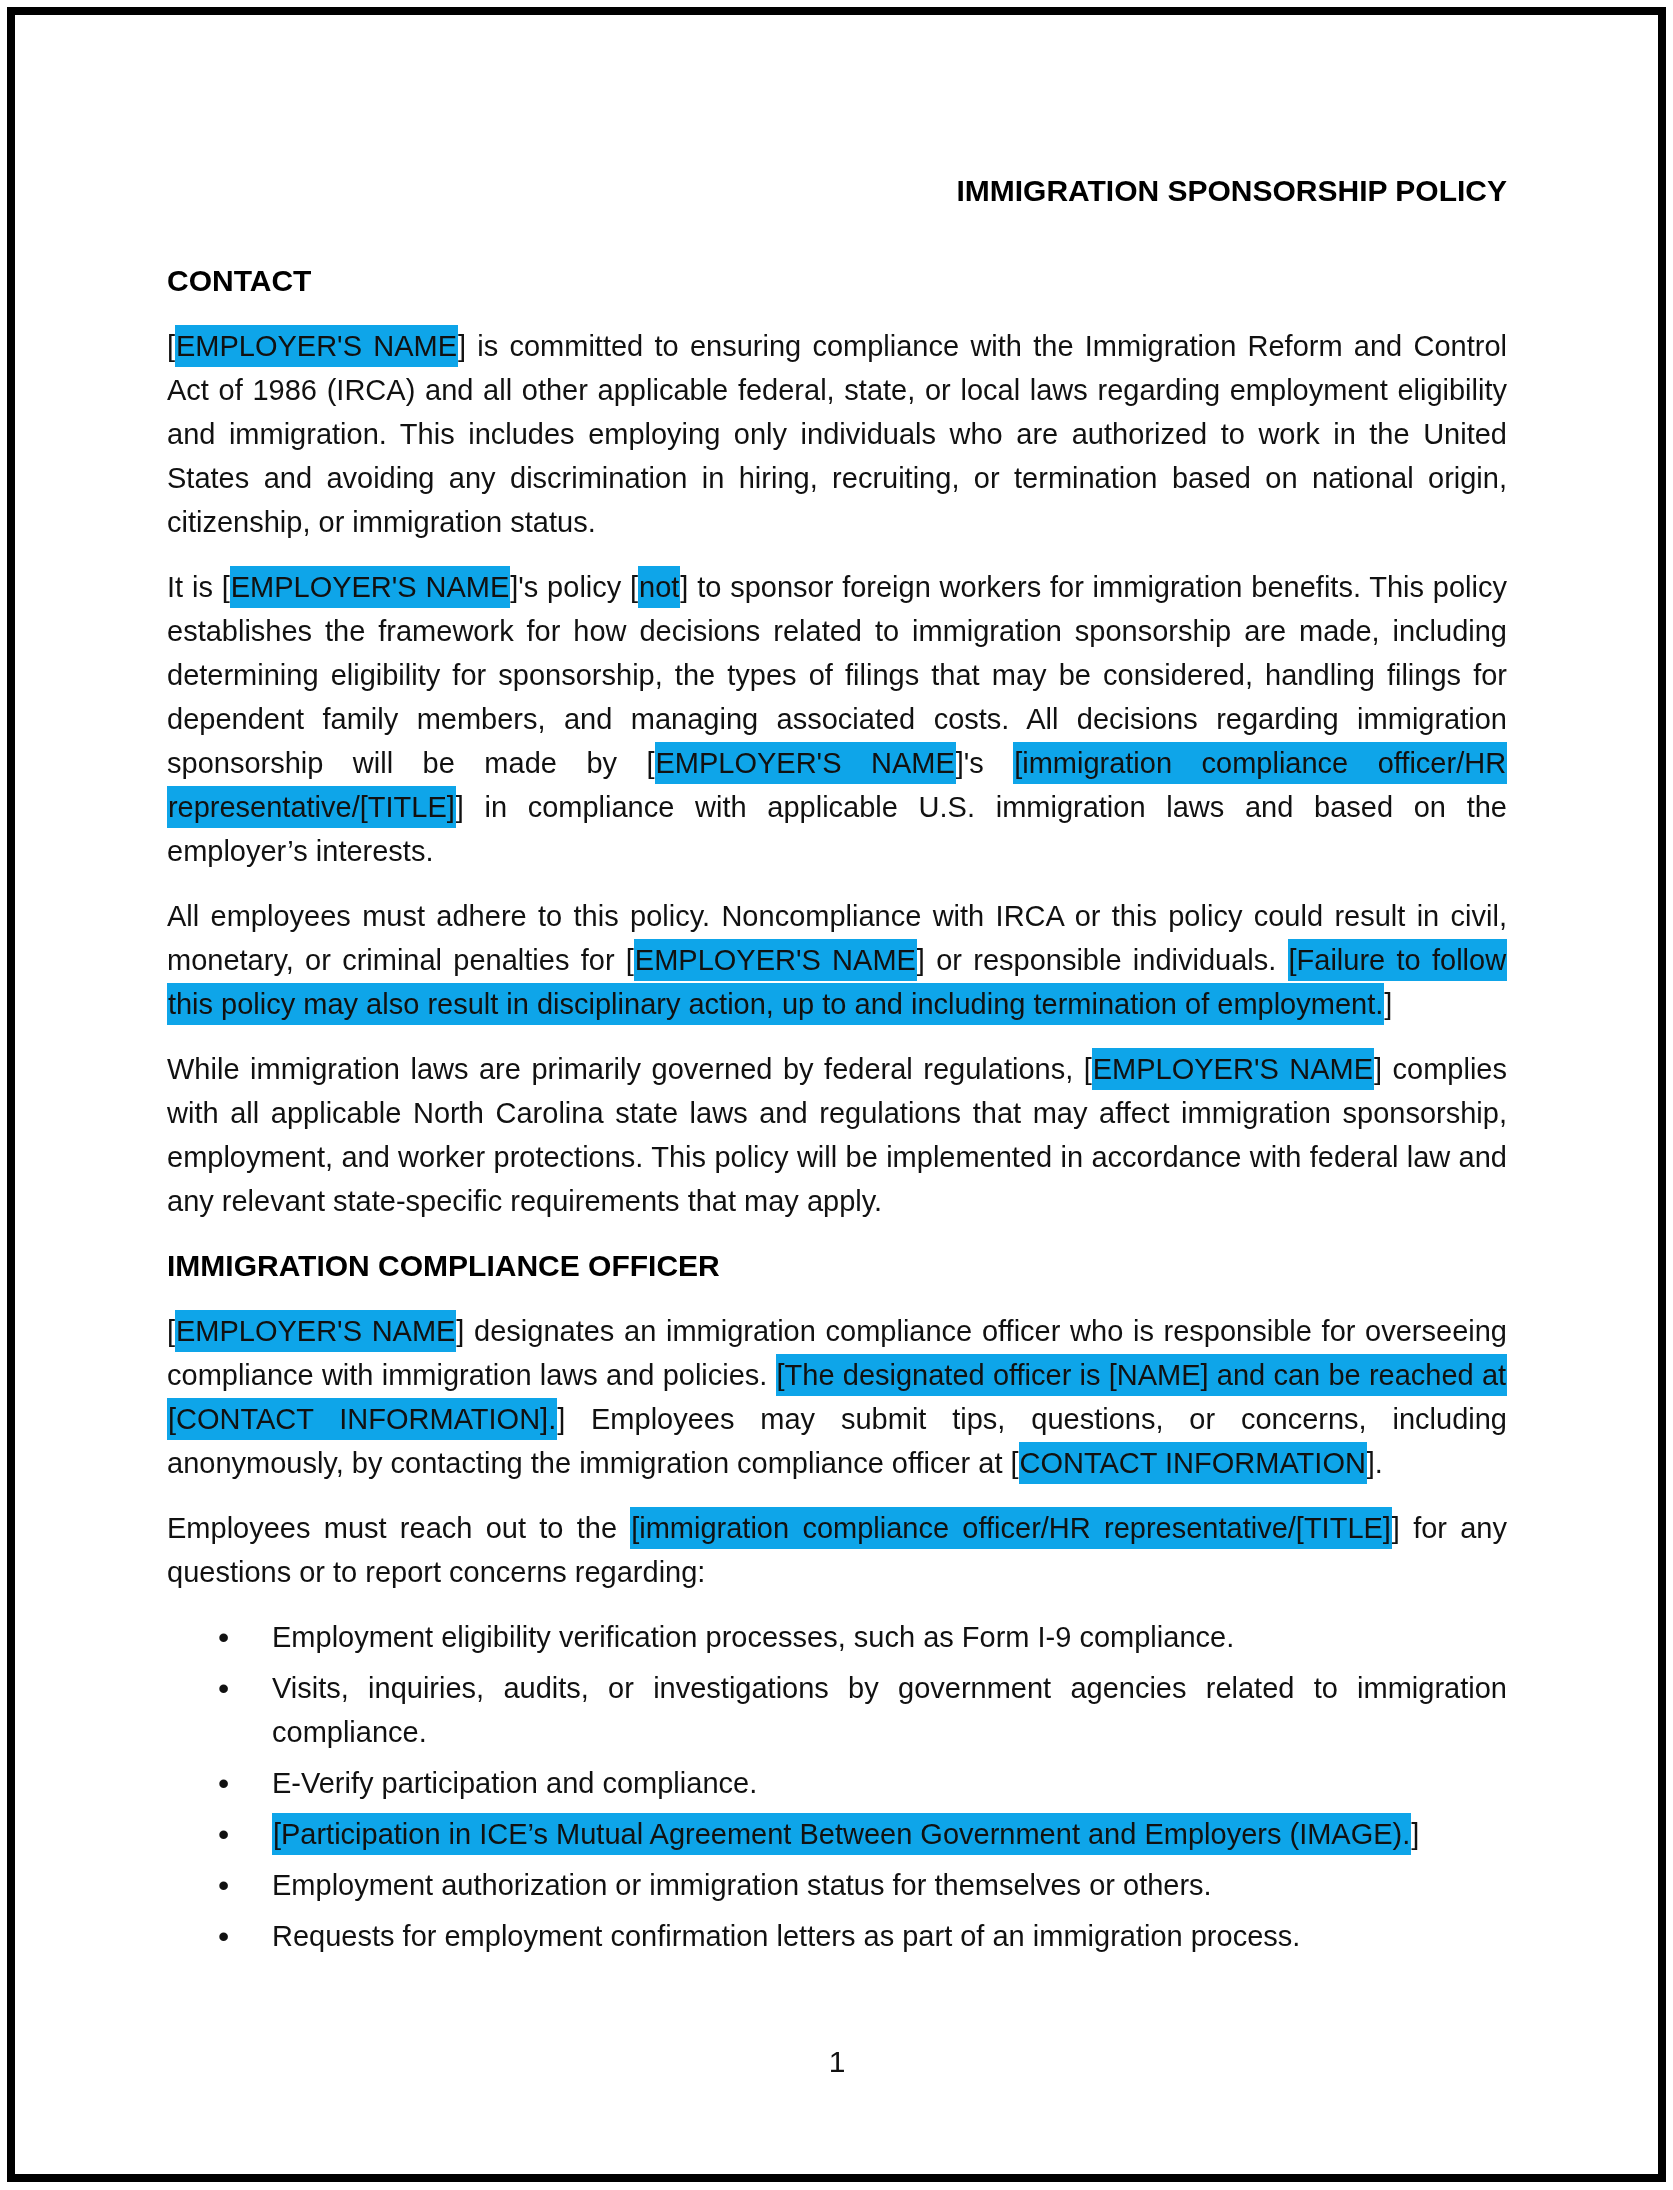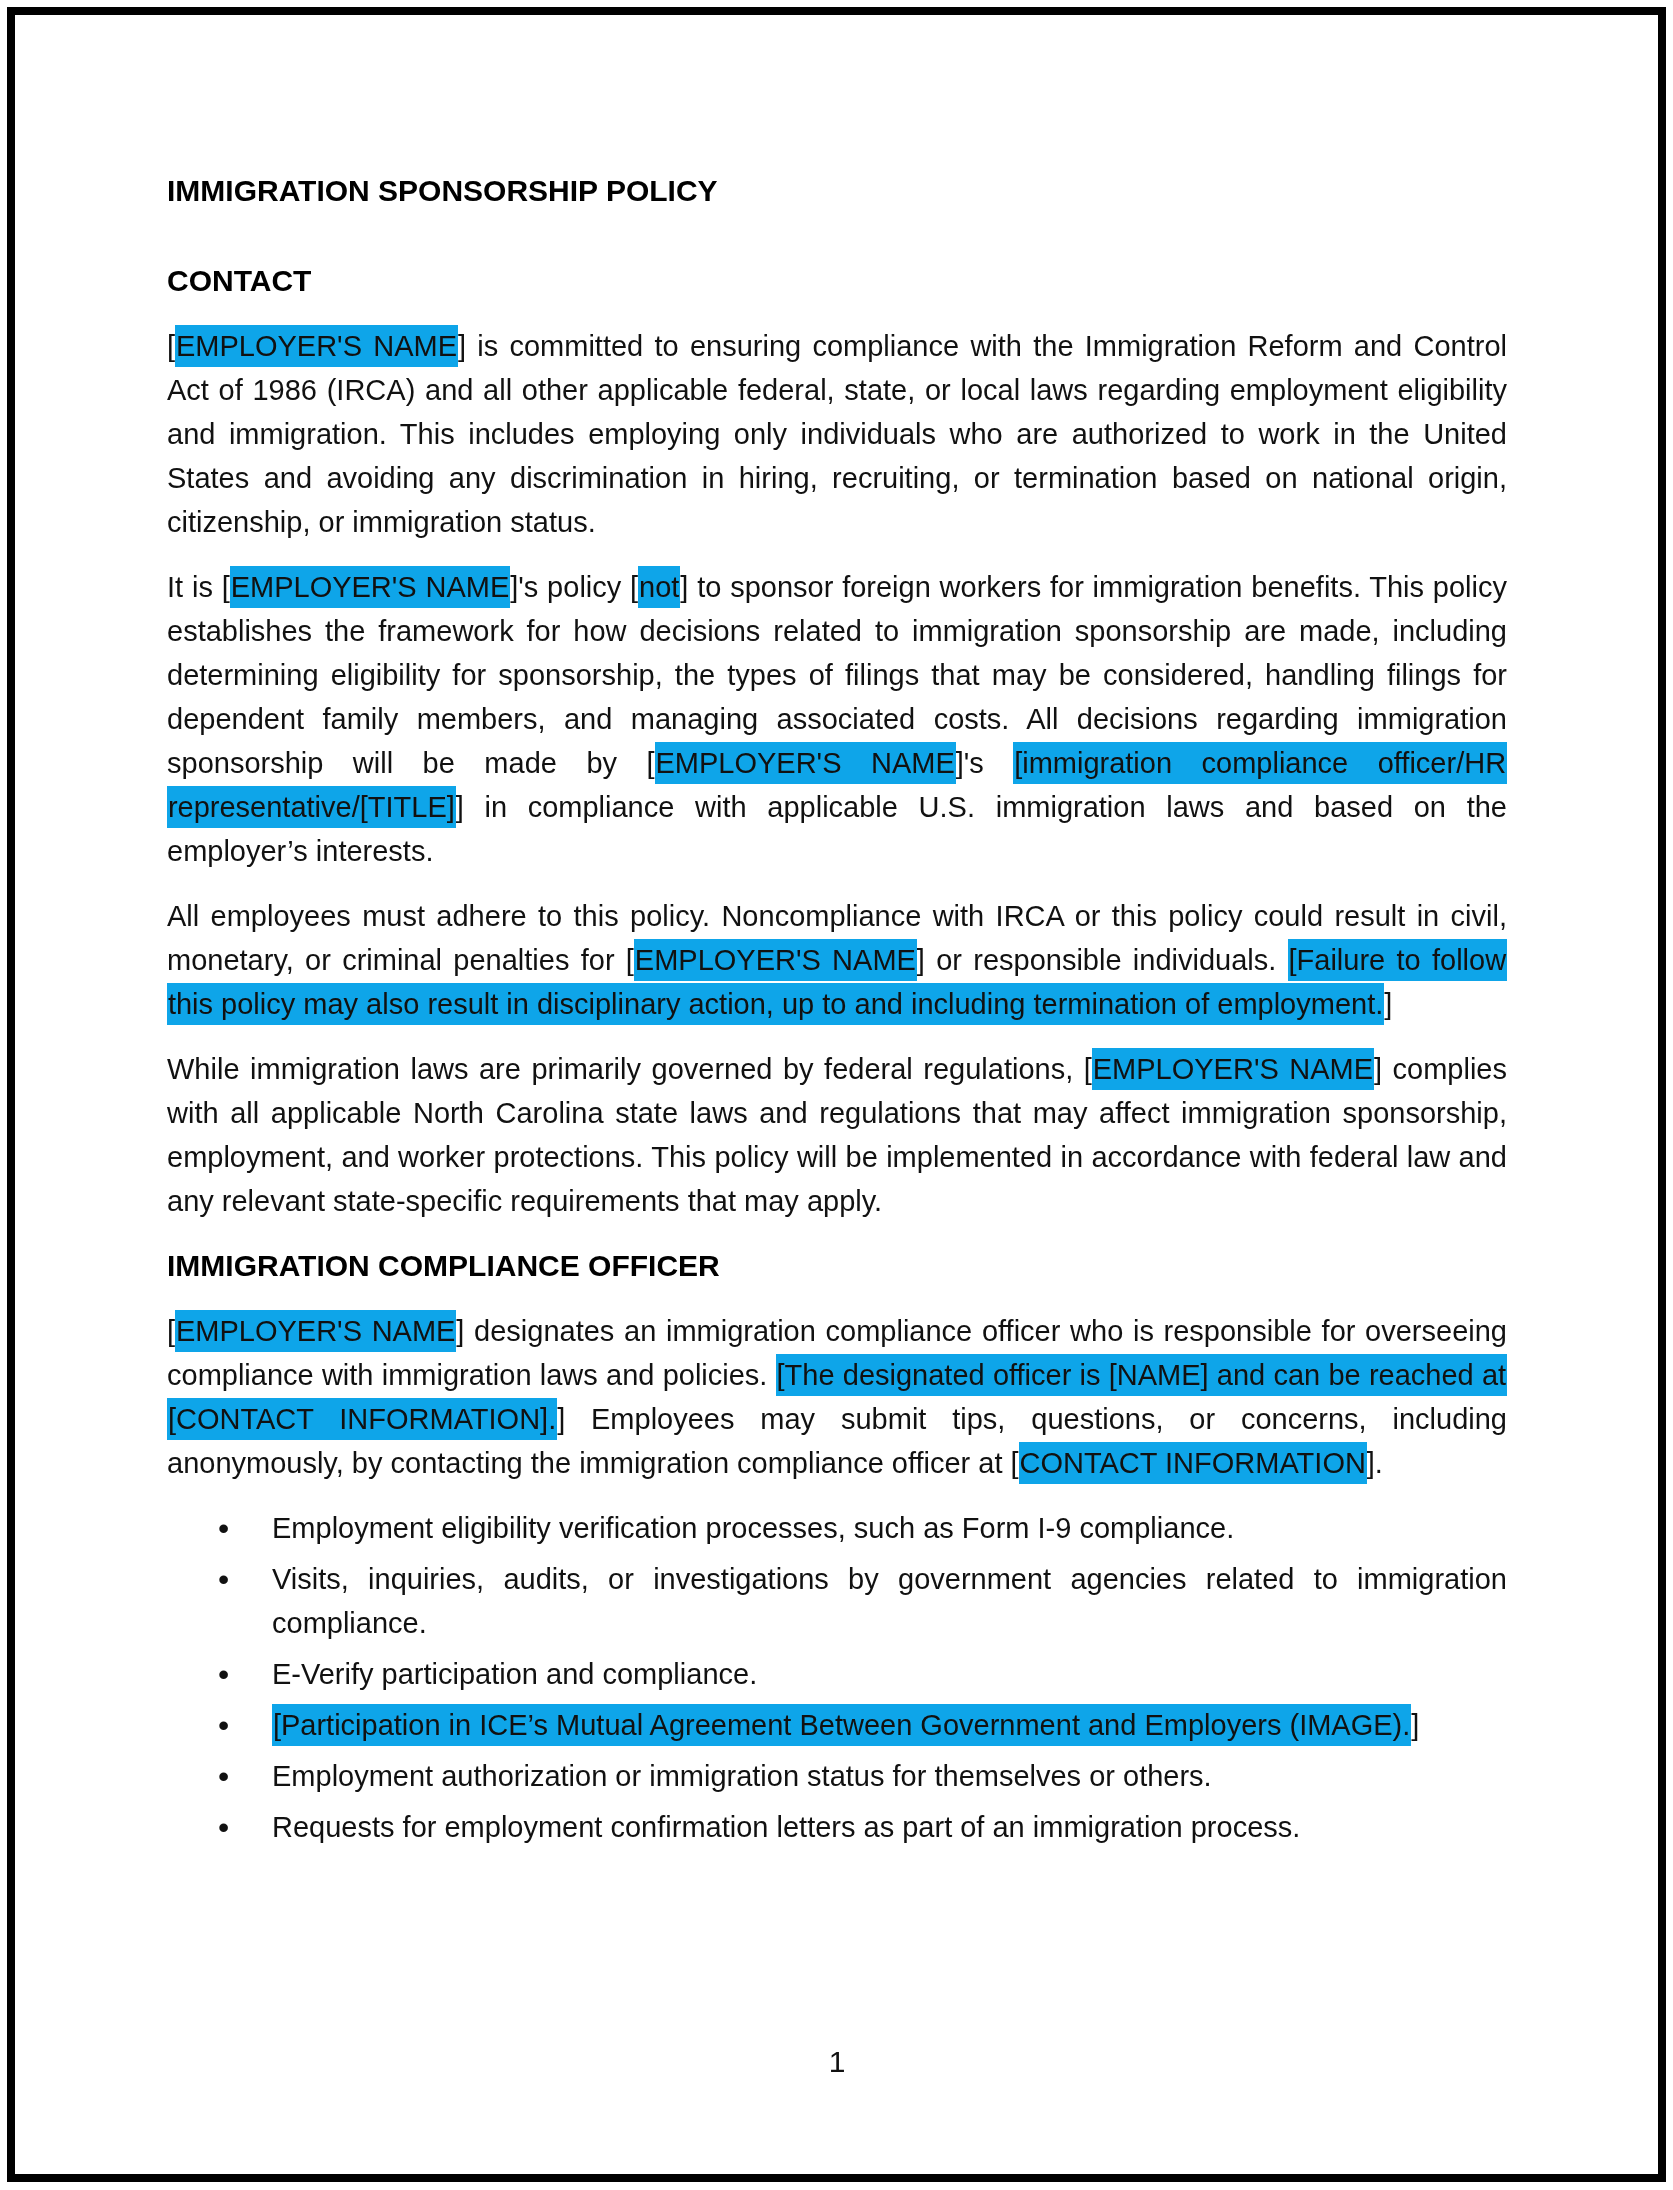--- a/index.html
+++ b/index.html
@@ -20,21 +20,21 @@
   }
   .content {
     position: absolute;
     left: 167px;
     right: 167px;
     top: 169px;
   }
   .doc-title {
     font-size: 30px;
     font-weight: bold;
-    text-align: left;
+    text-align: right;
     color: #000000;
     margin: 0 0 46px 0;
     line-height: 44px;
   }
   h2.section-heading {
     font-size: 30px;
     font-weight: bold;
     color: #000000;
     margin: 0 0 21px 0;
     line-height: 44px;
@@ -97,20 +97,21 @@
   <p class="para"><span>It is [</span><span class="hl">EMPLOYER'S NAME</span><span>]'s policy [</span><span class="hl">not</span><span>] to sponsor foreign workers for immigration benefits. This policy establishes the framework for how decisions related to immigration sponsorship are made, including determining eligibility for sponsorship, the types of filings that may be considered, handling filings for dependent family members, and managing associated costs. All decisions regarding immigration sponsorship will be made by [</span><span class="hl">EMPLOYER'S NAME</span><span>]'s </span><span class="hl">[immigration compliance officer/HR representative/[TITLE]</span><span>] in compliance with applicable U.S. immigration laws and based on the employer’s interests.</span></p>
 
   <p class="para"><span>All employees must adhere to this policy. Noncompliance with IRCA or this policy could result in civil, monetary, or criminal penalties for [</span><span class="hl">EMPLOYER'S NAME</span><span>] or responsible individuals. </span><span class="hl">[Failure to follow this policy may also result in disciplinary action, up to and including termination of employment.</span><span>]</span></p>
 
   <p class="para"><span>While immigration laws are primarily governed by federal regulations, [</span><span class="hl">EMPLOYER'S NAME</span><span>] complies with all applicable North Carolina state laws and regulations that may affect immigration sponsorship, employment, and worker protections. This policy will be implemented in accordance with federal law and any relevant state-specific requirements that may apply.</span></p>
 
   <h2 class="section-heading">IMMIGRATION COMPLIANCE OFFICER</h2>
 
   <p class="para"><span>[</span><span class="hl">EMPLOYER'S NAME</span><span>] designates an immigration compliance officer who is responsible for overseeing compliance with immigration laws and policies. </span><span class="hl">[The designated officer is [NAME] and can be reached at [CONTACT INFORMATION].</span><span>] Employees may submit tips, questions, or concerns, including anonymously, by contacting the immigration compliance officer at [</span><span class="hl">CONTACT INFORMATION</span><span>].</span></p>
 
+  <p class="para"><span>Employees must reach out to the </span><span class="hl">[immigration compliance officer/HR representative/[TITLE]</span><span>] for any questions or to report concerns regarding:</span></p>
 
   <ul class="bullet-list">
     <li>
       <span><span>Employment eligibility verification processes, such as Form I-9 compliance.</span></span>
     </li>
     <li>
       <span><span>Visits, inquiries, audits, or investigations by government agencies related to immigration compliance.</span></span>
     </li>
     <li>
       <span><span>E-Verify participation and compliance.</span></span>

